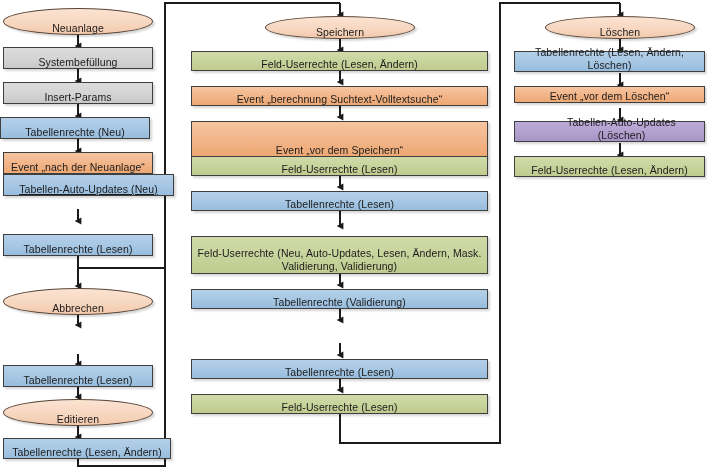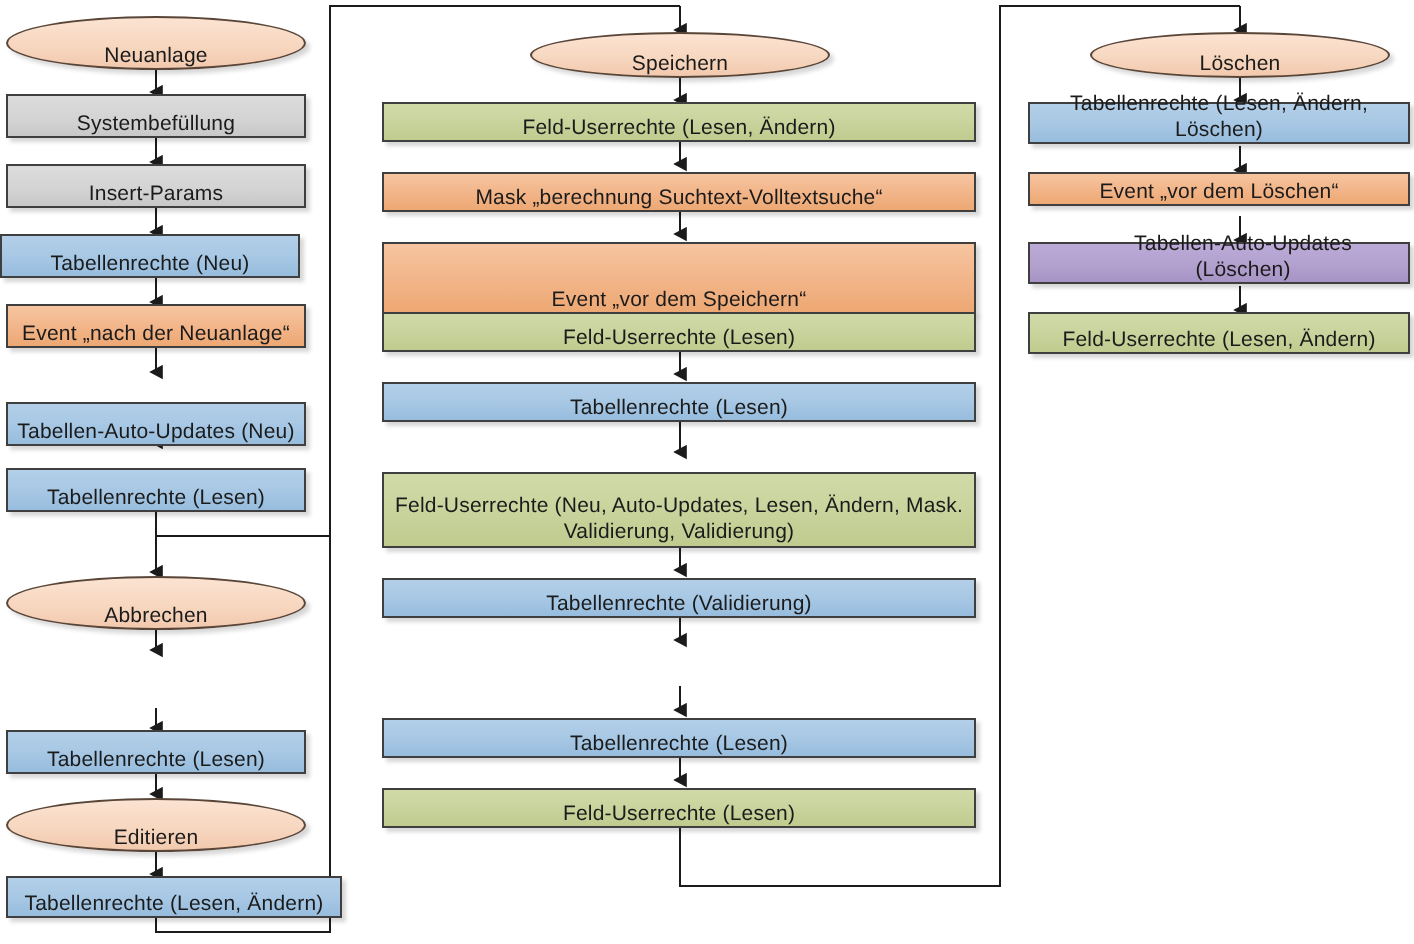--- a/index.html
+++ b/index.html
@@ -112,21 +112,21 @@
   </div>
 
   <div class="node box c-blue" style="left:0;top:117px;width:150px;height:22px;">
     <span>Tabellenrechte (Neu)</span>
   </div>
 
   <div class="node box c-orange" style="left:3px;top:152px;width:150px;height:22px;">
     <span>Event „nach der Neuanlage“</span>
   </div>
 
-  <div class="node box c-blue" style="left:3px;top:201px;width:150px;height:22px;">
+  <div class="node box c-blue" style="left:3px;top:174px;width:171px;height:22px;text-decoration:underline;">
     <span>Tabellen-Auto-Updates (Neu)</span>
   </div>
 
   <div class="node box c-blue" style="left:3px;top:234px;width:150px;height:22px;">
     <span>Tabellenrechte (Lesen)</span>
   </div>
 
   <div class="node ellipse" style="left:3px;top:288px;width:150px;height:27px;">
     <span>Abbrechen</span>
   </div>
@@ -146,21 +146,21 @@
 
   <div class="node ellipse" style="left:265px;top:16px;width:150px;height:23px;">
     <span>Speichern</span>
   </div>
 
   <div class="node box c-green" style="left:191px;top:51px;width:297px;height:20px;">
     <span>Feld-Userrechte (Lesen, Ändern)</span>
   </div>
 
   <div class="node box c-orange" style="left:191px;top:86px;width:297px;height:20px;">
-    <span>Mask „berechnung Suchtext-Volltextsuche“</span>
+    <span>Event „berechnung Suchtext-Volltextsuche“</span>
   </div>
 
   <div class="node box c-orange" style="left:191px;top:121px;width:297px;height:36px;">
     <span>Event „vor dem Speichern“</span>
   </div>
 
   <div class="node box c-green" style="left:191px;top:156px;width:297px;height:20px;">
     <span>Feld-Userrechte (Lesen)</span>
   </div>
 

